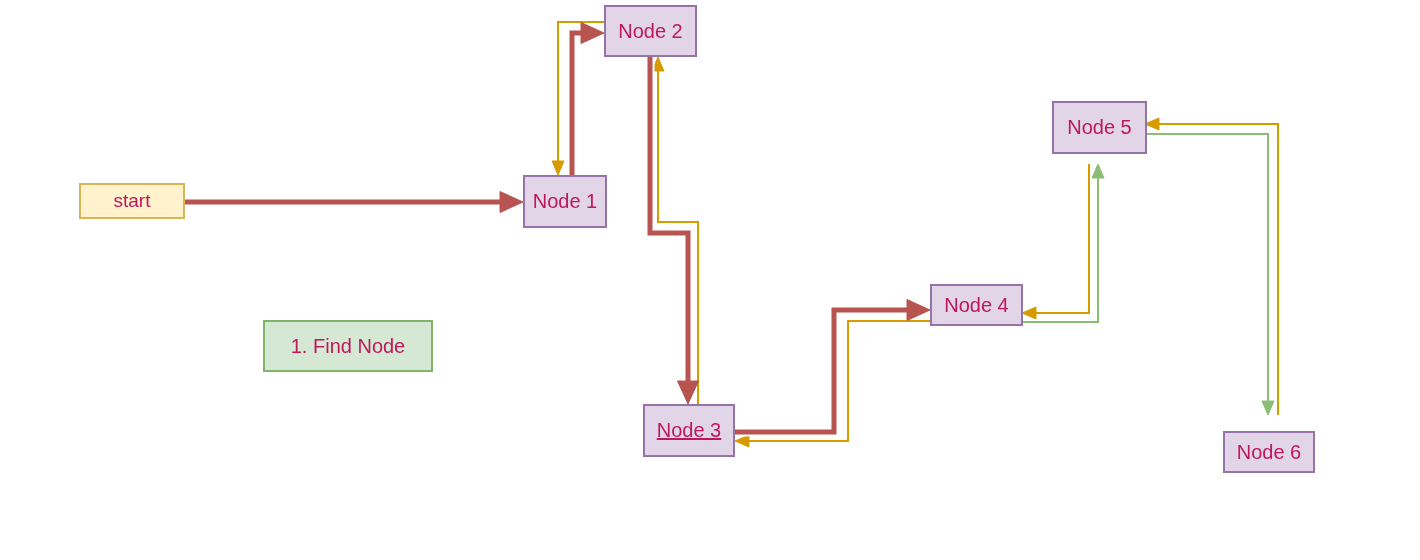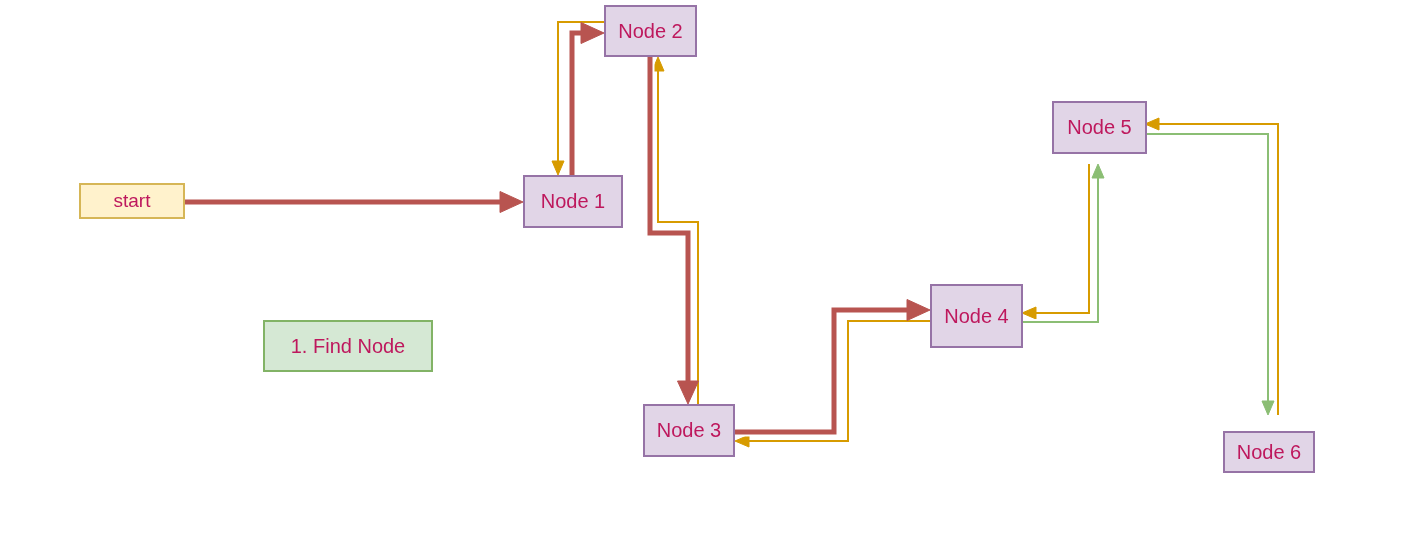--- a/index.html
+++ b/index.html
@@ -79,20 +79,20 @@
         <polygon points="688,404 677.5,381 698.5,381" fill="#B85450" stroke="#B85450" stroke-width="1"></polygon>
       </g>
       <g>
         <polyline points="735,432 834,432 834,310 909,310" fill="none" stroke="#ffffff" stroke-width="9"></polyline>
         <polyline points="735,432 834,432 834,310 909,310" fill="none" stroke="#B85450" stroke-width="5" stroke-miterlimit="10"></polyline>
         <polygon points="930,310 907,320.5 907,299.5" fill="#B85450" stroke="#B85450" stroke-width="1"></polygon>
       </g>
     </svg>
 
   <div class="node node-start" style="left: 79px; top: 183px; width: 106px; height: 36px; background: rgb(255, 242, 204); border-color: rgb(214, 182, 86); text-align: center;">start</div>
-  <div class="node" style="left: 523px; top: 175px; width: 100px; height: 53px; background: rgb(225, 213, 231); border-color: rgb(150, 115, 166);">Node 1</div>
+  <div class="node" style="left: 523px; top: 175px; width: 84px; height: 53px; background: rgb(225, 213, 231); border-color: rgb(150, 115, 166);">Node 1</div>
   <div class="node" style="left: 604px; top: 5px; width: 93px; height: 52px; background: rgb(225, 213, 231); border-color: rgb(150, 115, 166);">Node 2</div>
-  <div class="node" style="left: 643px; top: 404px; width: 92px; height: 53px; background: rgb(225, 213, 231); border-color: rgb(150, 115, 166);">Node 3</div>
-  <div class="node" style="left: 930px; top: 284px; width: 93px; height: 64px; background: rgb(225, 213, 231); border-color: rgb(150, 115, 166);">Node 4</div>
+  <div class="node" style="left: 643px; top: 404px; width: 92px; height: 53px; background: rgb(225, 213, 231); border-color: rgb(150, 115, 166); text-decoration: underline;">Node 3</div>
+  <div class="node" style="left: 930px; top: 284px; width: 93px; height: 42px; background: rgb(225, 213, 231); border-color: rgb(150, 115, 166);">Node 4</div>
   <div class="node" style="left: 1052px; top: 101px; width: 95px; height: 53px; background: rgb(225, 213, 231); border-color: rgb(150, 115, 166);">Node 5</div>
   <div class="node" style="left: 1223px; top: 431px; width: 92px; height: 42px; background: rgb(225, 213, 231); border-color: rgb(150, 115, 166);">Node 6</div>
   <div class="node" style="left: 263px; top: 320px; width: 170px; height: 52px; background: rgb(213, 232, 212); border-color: rgb(130, 179, 102);">1. Find Node</div>
 </div>
 
 </body></html>

